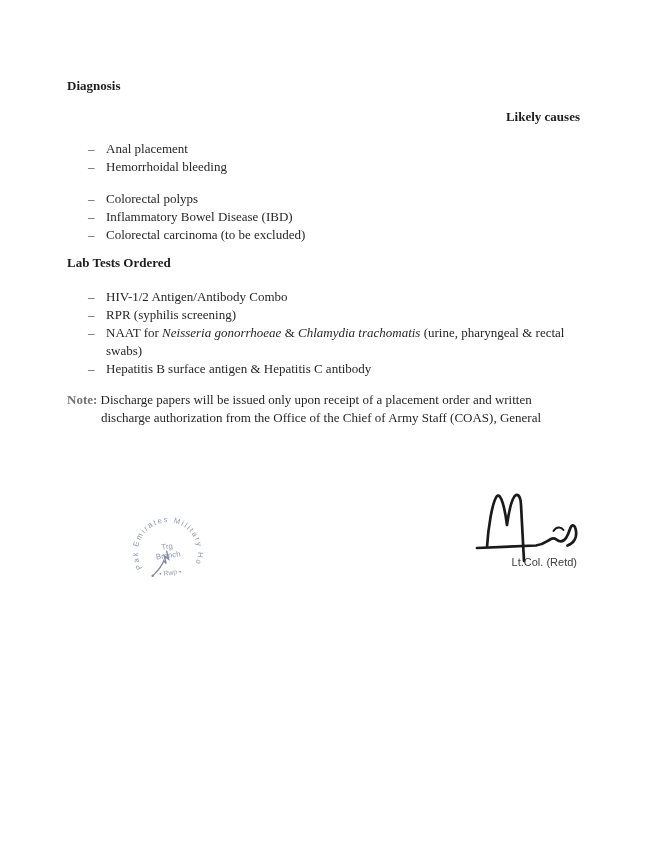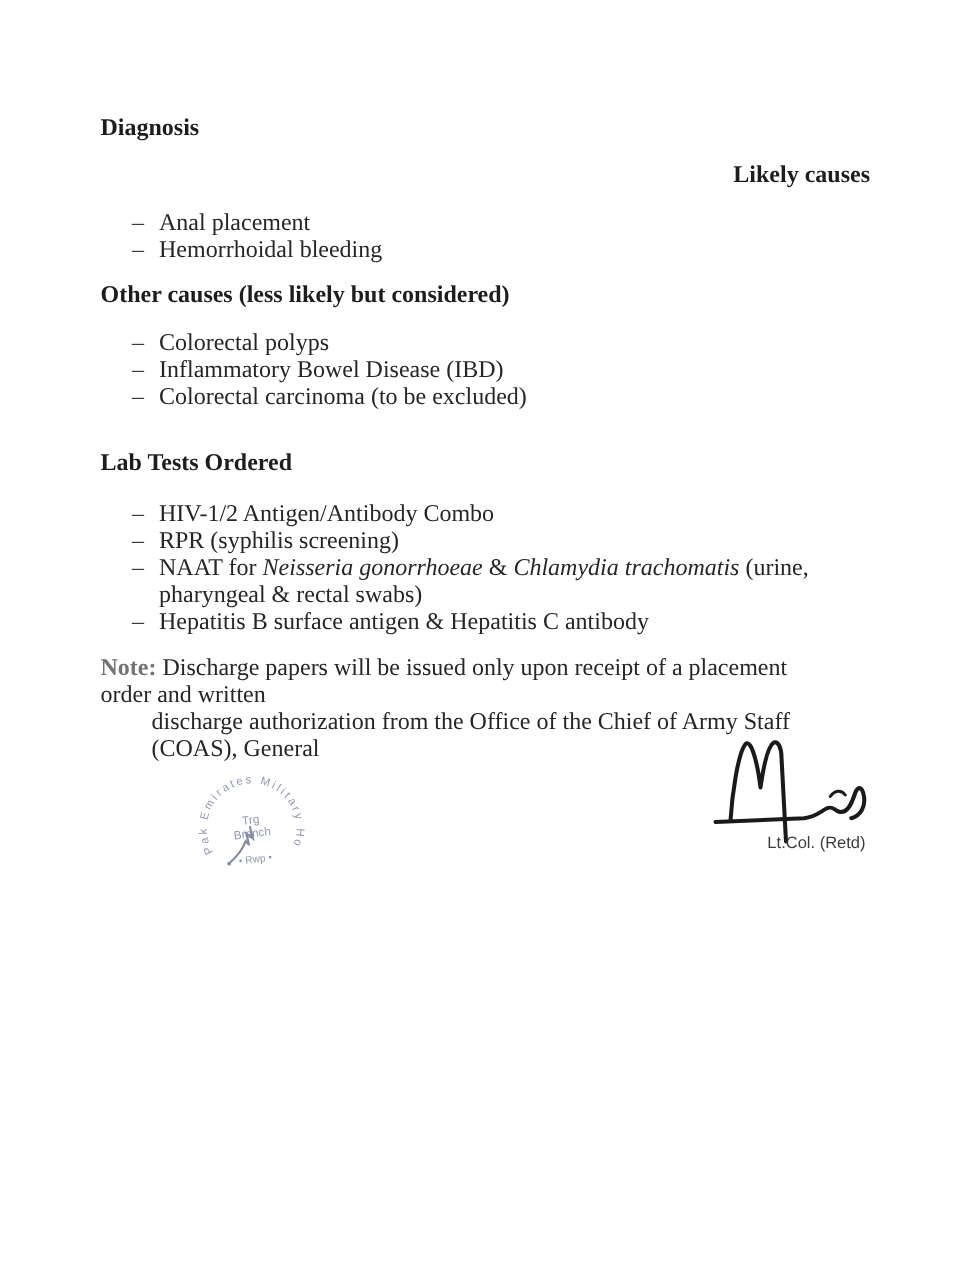--- a/index.html
+++ b/index.html
@@ -1,26 +1,26 @@
 <!DOCTYPE html>
 <html><head>
 <meta charset="utf-8">
 <style>
   html,body{margin:0;padding:0;}
   body{
     width:647px;height:856px;background:#ffffff;position:relative;overflow:hidden;
     font-family:"Liberation Serif", serif;color:#262626;
   }
-  .doc{position:absolute;left:67px;top:77px;width:513px;font-size:16px;line-height:18px;}
+  .doc{position:absolute;left:67px;top:77px;width:513px;font-size:13px;line-height:18px;}
   .h{font-weight:bold;color:#1d1d1d;}
   #h-likely{margin-top:13px;text-align:right;}
   .list-likely{margin-top:14px;}
   #h-other{margin-top:12px;}
   .list-other{margin-top:14px;}
-  #h-lab{margin-top:26px;}
+  #h-lab{margin-top:10px;}
   .list-lab{margin-top:16px;}
   .li{display:flex;align-items:flex-start;}
   .li .dash{width:18px;margin-left:21px;flex:none;color:#3a3a3a;}
   .li .txt{width:470px;}
   .it{font-style:italic;}
   .note{margin-top:13px;width:486px;}
   .note .lbl{font-weight:bold;color:#737373;}
   .note .nline{display:block;margin-left:34px;}
   .stamp{position:absolute;left:127px;top:509px;width:84px;height:90px;transform:rotate(-7deg);opacity:.85;}
   .signature{position:absolute;left:468px;top:484px;width:118px;height:80px;}
@@ -42,21 +42,20 @@
     <div class="li">
       <span class="dash">–</span>
       <span class="txt">Anal placement</span>
     </div>
     <div class="li">
       <span class="dash">–</span>
       <span class="txt">Hemorrhoidal bleeding</span>
     </div>
   </div>
 
-  <div class="h" id="h-other">Other causes (less likely but considered)</div>
 
   <div class="list-other">
     <div class="li">
       <span class="dash">–</span>
       <span class="txt">Colorectal polyps</span>
     </div>
     <div class="li">
       <span class="dash">–</span>
       <span class="txt">Inflammatory Bowel Disease (IBD)</span>
     </div>

